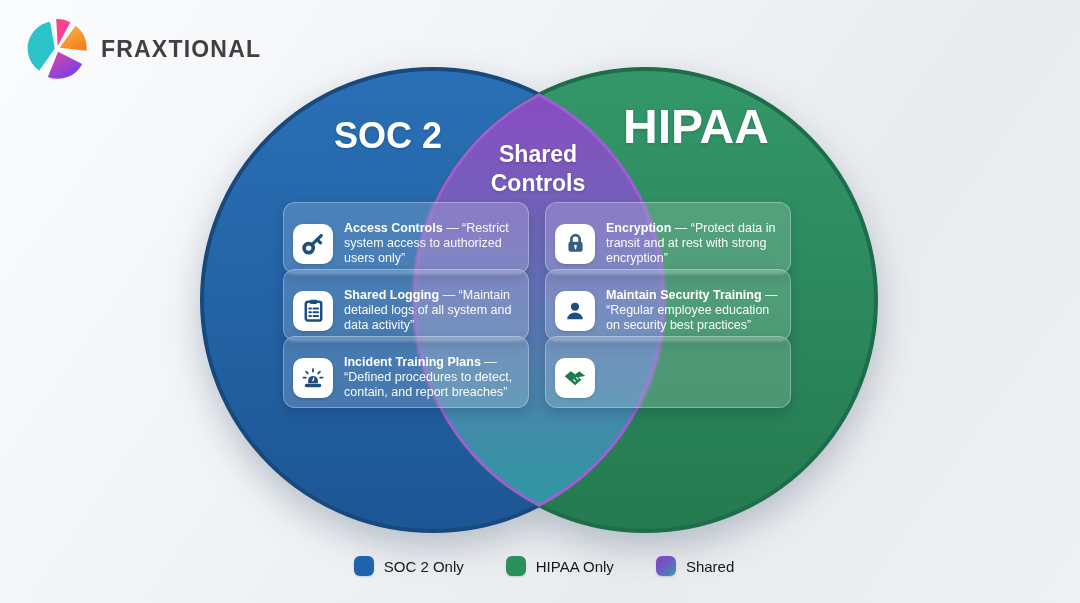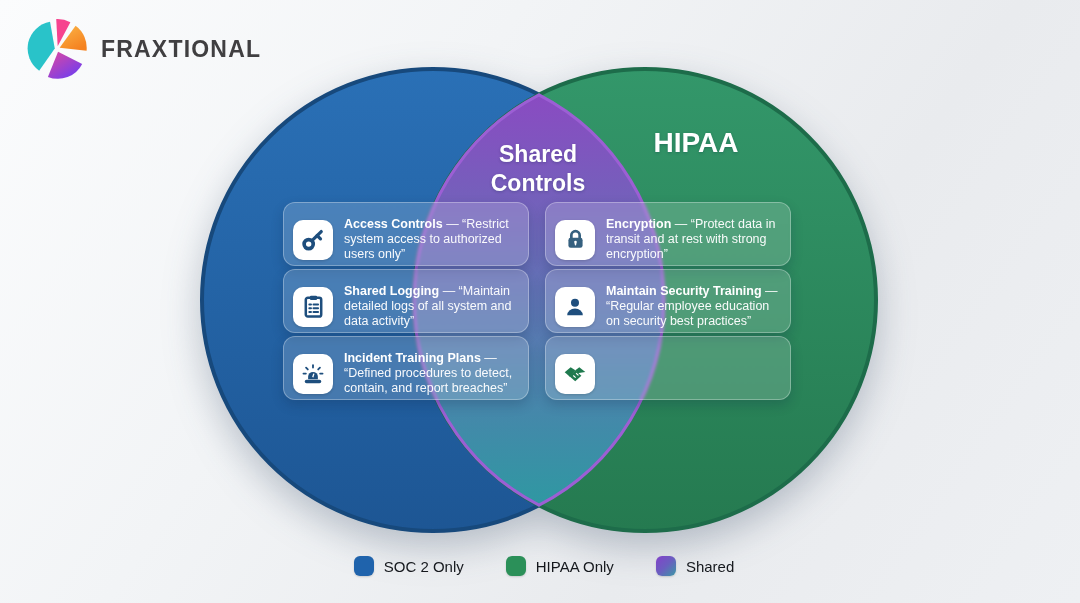--- a/index.html
+++ b/index.html
@@ -15,26 +15,26 @@
   .venn{position:absolute;left:0;top:0;filter:drop-shadow(0 14px 18px rgba(40,60,90,.28));}
 
   
   .logo{position:absolute;left:26px;top:18px;display:flex;align-items:center;gap:13px;}
   .brand-name{font-size:23px;font-weight:700;letter-spacing:1.2px;color:#403f41;}
 
   
   .circle-title{position:absolute;color:#fff;font-weight:700;text-align:center;
     text-shadow:0 1px 3px rgba(0,30,60,.25);}
   .soc2-title{left:298px;top:115px;width:180px;font-size:36px;}
-  .hipaa-title{left:606px;top:127px;width:180px;font-size:28px;}
+  .hipaa-title{left:606px;top:99px;width:180px;font-size:48px;}
   .shared-title{left:458px;top:140px;width:160px;font-size:23px;line-height:1.25;
     white-space:pre-line;}
 
   
-  .card{position:absolute;width:246px;height:64px;border-radius:12px;box-sizing:border-box;
+  .card{position:absolute;width:246px;height:72px;border-radius:12px;box-sizing:border-box;
     background:rgba(255,255,255,0.17);border:1px solid rgba(255,255,255,0.30);
     box-shadow:0 5px 12px rgba(15,35,70,0.22);
     display:flex;align-items:center;padding:11px 8px 0 9px;backdrop-filter:blur(1.5px);}
   .colL{left:283px}.colR{left:545px}
   .r1{top:202px}.r2{top:269px}.r3{top:336px}
   .tile{width:40px;height:40px;border-radius:10px;background:#fff;flex:0 0 40px;
     display:flex;align-items:center;justify-content:center;box-shadow:0 1px 3px rgba(0,0,0,.18);}
   .card-text{margin-left:11px;font-size:12.5px;line-height:1.18;color:rgba(255,255,255,.96);}
   .card-text b{color:#fff;font-weight:700;}
 
@@ -86,20 +86,21 @@
         </linearGradient>
       </defs>
       <path d="M32 32 L27.1 4.4 A28 28 0 0 0 15.9 54.9 Z" fill="#29c3c9" transform="translate(-2.3,-0.5)"></path>
       <path d="M32 32 L45.1 7.3 A28 28 0 0 0 30.5 4 Z" fill="#f6448f" transform="translate(0.7,-2.9)"></path>
       <path d="M32 32 L59.8 34.9 A28 28 0 0 0 48.5 9.3 Z" fill="url(#gOr)" transform="translate(2.7,-1.2)"></path>
       <path d="M32 32 L21.5 58 A28 28 0 0 0 56.9 44.7 Z" fill="url(#gPu)" transform="translate(1.1,2.8)"></path>
     </svg>
     <div class="brand-name">FRAXTIONAL</div>
   </div>
 
+  <div class="circle-title soc2-title">SOC 2</div>
   <div class="circle-title hipaa-title">HIPAA</div>
   <div class="circle-title shared-title">Shared
 Controls</div>
 
   <div class="card colL r1">
     <div class="tile">
       <svg width="26" height="26" viewBox="0 0 24 24">
         <g fill="none" stroke="#1e4e7d" stroke-linecap="round">
           <circle cx="8" cy="15.8" r="4.2" stroke-width="3.4"></circle>
           <path d="M11.3 12.4 L19.6 4.2" stroke-width="3"></path>

